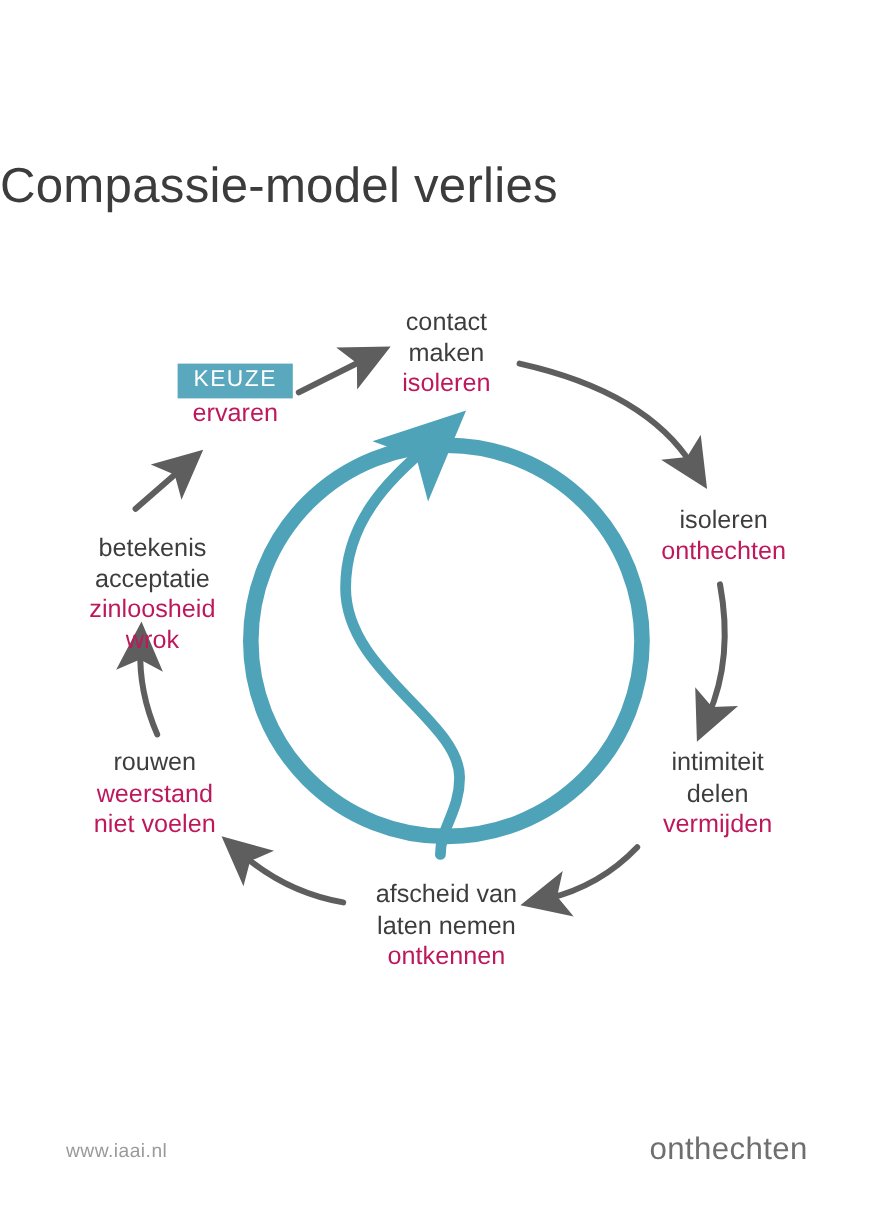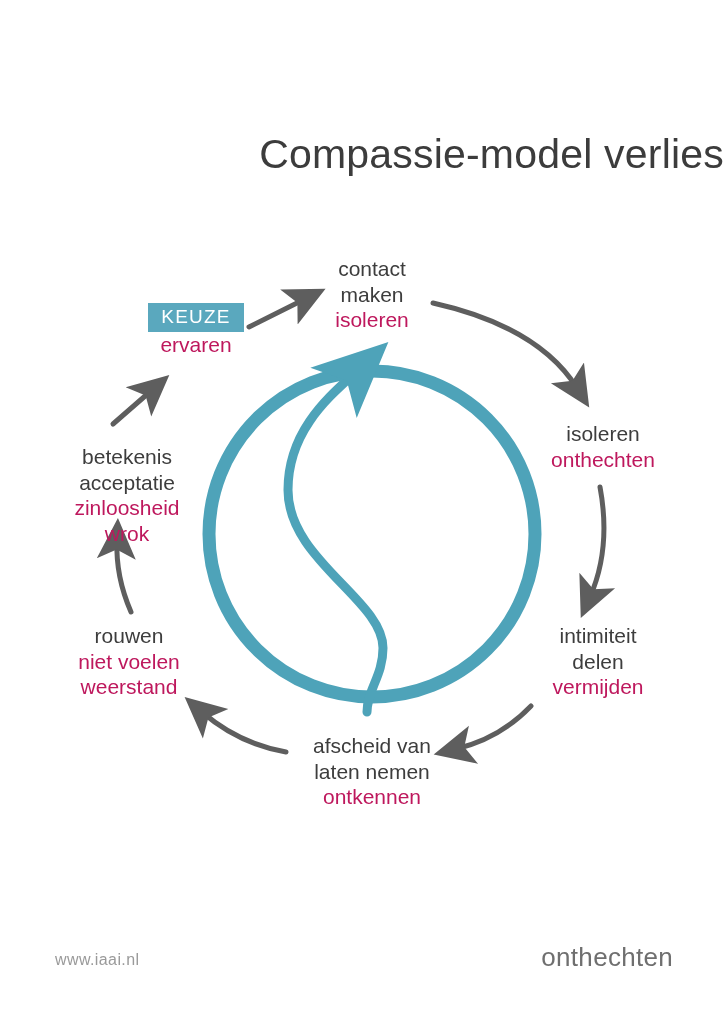--- a/index.html
+++ b/index.html
@@ -23,21 +23,21 @@
     height: 1024px;
     background: #ffffff;
   }
 
   
   .title {
     position: absolute;
     top: 131px;
     left: 0;
     width: 724px;
-    text-align: right;
+    text-align: left;
     font-size: 41px;
     font-weight: 400;
     letter-spacing: 0.2px;
     color: #3c3c3c;
     font-family: "Liberation Sans", sans-serif;
   }
 
   
   .canvas {
     position: absolute;
@@ -163,22 +163,22 @@
   </div>
 
   <div class="node node-afscheid">
     <span class="main">afscheid van</span>
     <span class="main">laten nemen</span>
     <span class="sub">ontkennen</span>
   </div>
 
   <div class="node node-rouwen">
     <span class="main">rouwen</span>
+    <span class="sub">weerstand</span>
     <span class="sub">niet voelen</span>
-    <span class="sub">weerstand</span>
   </div>
 
   <div class="node node-betekenis">
     <span class="main">betekenis</span>
     <span class="main">acceptatie</span>
     <span class="sub">zinloosheid</span>
     <span class="sub">wrok</span>
   </div>
 
   <div class="node node-keuze">

